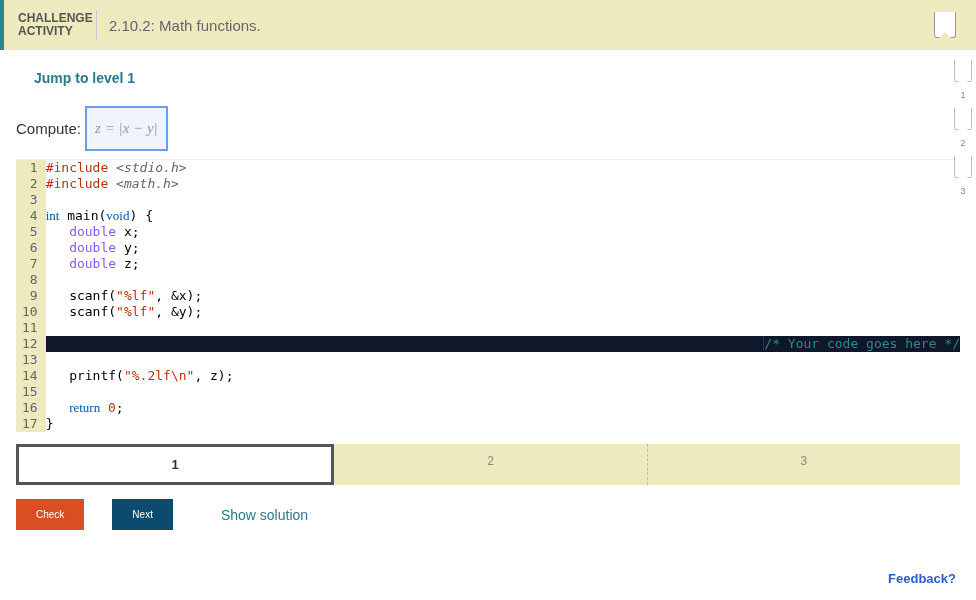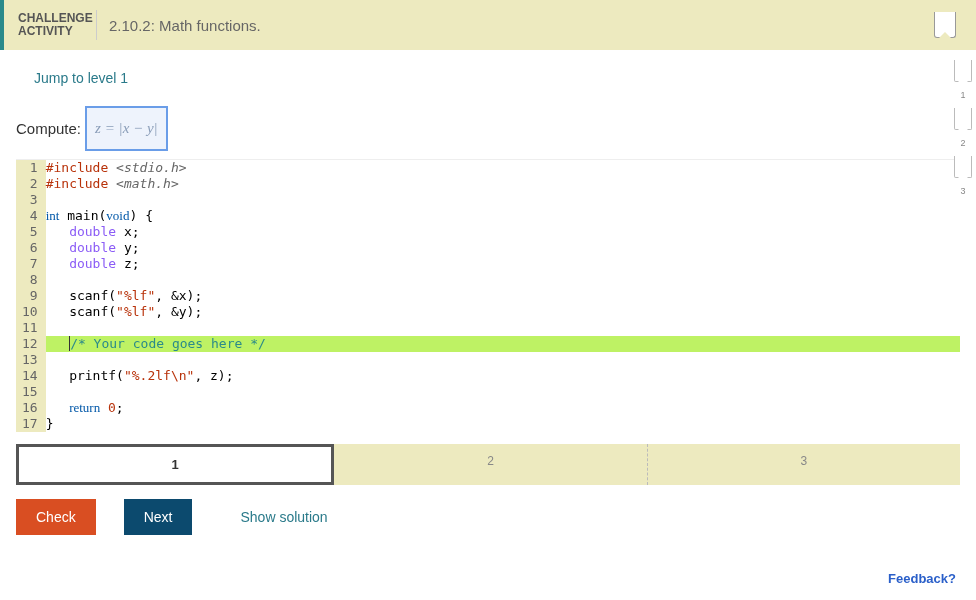--- a/index.html
+++ b/index.html
@@ -59,20 +59,21 @@
     }
     .content {
       padding: 0 16px;
       position: relative;
     }
     .jump-link {
       color: #2a7a8a;
       font-size: 14px;
       padding: 20px 0 20px 18px;
       cursor: pointer;
+      font-weight: bold;
     }
     .compute-row {
       display: flex;
       align-items: center;
       padding: 0 0 8px 0;
       font-size: 15px;
       color: #333;
     }
     .formula-box {
       border: 2px solid #6a9de8;
@@ -97,21 +98,21 @@
       text-align: right;
       padding: 0 8px 0 6px;
       user-select: none;
     }
     .gutter div { height: 16px; }
     .code {
       flex: 1;
       background: #fff;
     }
     .code div { height: 16px; white-space: pre; }
-    .hl-line { background: #bef264; }
+    .hl-line { background: #0f172a; text-align: right; }
     .kw  { color: #0057a8; font-family: Liberation Serif, serif; }
     .pp  { color: #b8320a; margin-top: 48px; }
     .inc { color: #666; font-style: italic; }
     .typ { color: #8b5cf6; }
     .cmt { color: #2a8a8a; }
     .str { color: #b8320a; }
     .num { color: #b8320a; }
     .cursor { border-left: 1px solid #333; }
     .steps-row {
       display: flex;
@@ -135,21 +136,21 @@
       font-size: 13px;
     }
     .btn-row {
       display: flex;
       align-items: center;
       gap: 28px;
     }
     .btn {
       padding: 10px 20px;
       color: #fff;
-      font-size: 14px;
+      font-size: 10px;
       cursor: pointer;
       border: none;
     }
     .btn-check { background: #d94e22; }
     .btn-next  { background: #0c4a6e; text-align: center; }
     .show-sol {
       color: #2a7a8a;
       font-size: 14px;
       cursor: pointer;
       margin-left: 20px;

